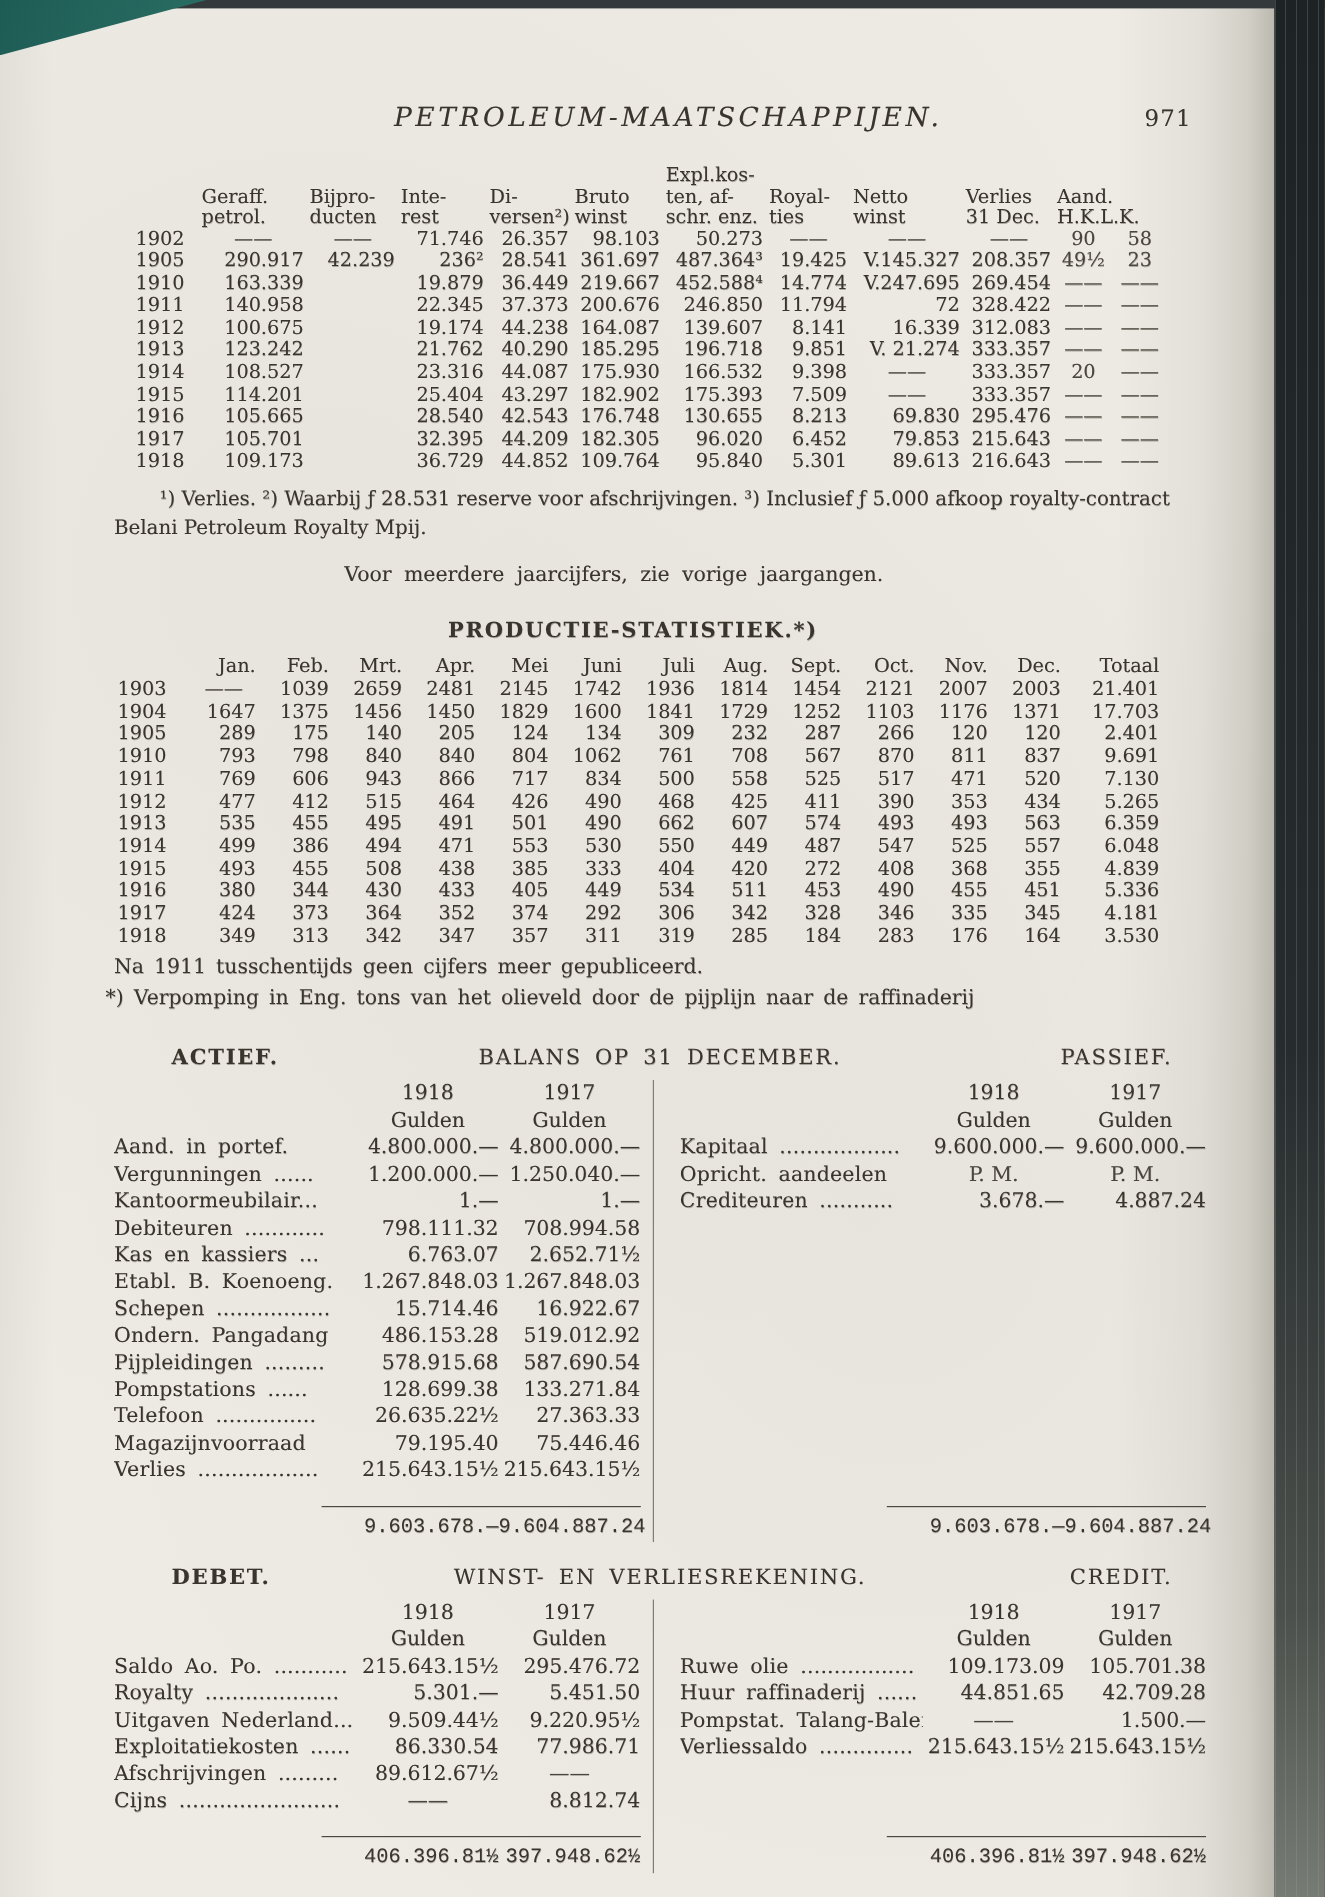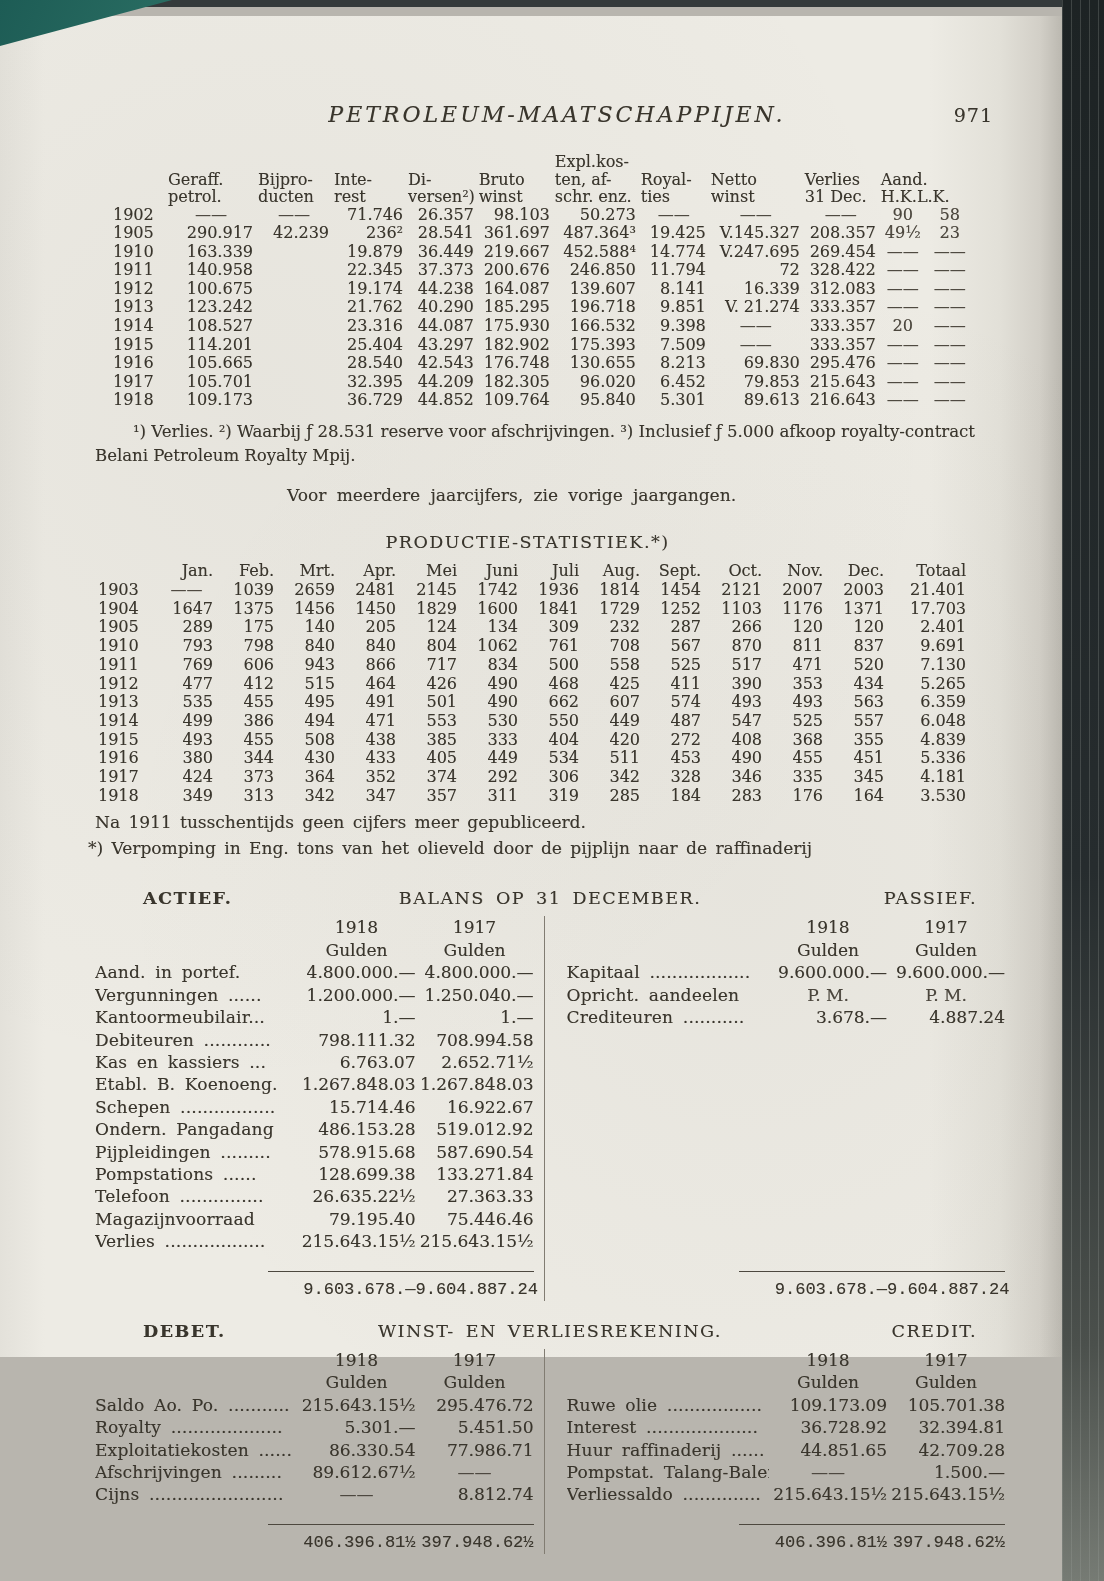--- a/index.html
+++ b/index.html
@@ -4,21 +4,21 @@
 <style>
   * { box-sizing: border-box; }
   html,body { margin:0; padding:0; }
   body {
     width:1104px; height:1581px; position:relative; overflow:hidden;
     background:#b8b5ae;
     font-family:"DejaVu Serif", serif;
     color:#39352c;
   }
   .paper {
-    position:absolute; left:0; top:16px; width:1063px; height:1341px;
+    position:absolute; left:0; top:0; width:1063px; height:1581px;
     background:
       radial-gradient(circle at 25% 30%, rgba(110,105,95,0.05) 0, transparent 55%),
       radial-gradient(circle at 70% 65%, rgba(110,105,95,0.05) 0, transparent 55%),
       linear-gradient(90deg,#e3e1da 0,#edebe4 45px,#edebe4 930px,#e2e0d8 1000px,#d2cfc7 1040px,#bab7af 1063px);
     text-shadow: 0.3px 0.3px 0.4px rgba(55,50,40,0.35);
   }
   .edge-top { position:absolute; top:0; left:0; width:1104px; height:7px; background:#343a3b; }
   .edge-right {
     position:absolute; top:0; right:0; width:42px; height:1581px;
     background:
@@ -42,21 +42,21 @@
     line-height:17.5px; padding:0 2px; }
   .t1 td { text-align:right; height:18.6px; line-height:18.6px; padding:0 3px; white-space:nowrap; }
   .t1 td.year, .t2 td.year { text-align:left; font-weight:normal; padding-right:10px; }
   td.c { text-align:center !important; color:#4b463d; }
   .t1 col.w-year{width:56px}.t1 col.w1{width:90px}.t1 col.w2{width:76px}.t1 col.w3{width:74px}
   .t1 col.w4{width:66px}.t1 col.w5{width:76px}.t1 col.w6{width:86px}.t1 col.w7{width:70px}
   .t1 col.w8{width:94px}.t1 col.w9{width:76px}.t1 col.w10{width:48px}.t1 col.w11{width:46px}
 
   .footnote { margin:10px 55px 0 95px; font-size:16.5px; line-height:24px; text-indent:38px; }
   .center-note { text-align:center; margin:17px 40px 0 0; font-size:17px; word-spacing:5px; }
-  .section-title { text-align:center; margin:27px 40px 0 0; font-size:17.5px; font-weight:normal;
+  .section-title { text-align:center; margin:27px 40px 0 0; font-size:17.5px; font-weight:bold;
     letter-spacing:1.5px;padding-left:32px; }
 
   .t2 { margin:9px 0 0 94px; font-size:16px; }
   .t2 th { font-weight:normal; text-align:right; padding:0 4px; line-height:20px; }
   .t2 td { text-align:right; height:18.7px; line-height:18.7px; padding:0 4px; white-space:nowrap; }
   .t2 col.y{width:62px} .t2 col.m{width:61px} .t2 col.tot{width:82px}
 
   .flow-note { margin:7px 0 0 95px; font-size:17px; word-spacing:3px; }
   .flow-note.fn2 { margin-left:88px; margin-top:6px; }
 
@@ -678,20 +678,25 @@
             <span class="lab">Saldo Ao. Po. ...........</span>
             <span class="v">215.643.15½</span>
             <span class="v">295.476.72</span>
           </div>
           <div class="lrow">
             <span class="lab">Royalty ....................</span>
             <span class="v">5.301.—</span>
             <span class="v">5.451.50</span>
           </div>
           <div class="lrow">
+            <span class="lab">Uitgaven Nederland...</span>
+            <span class="v">9.509.44½</span>
+            <span class="v">9.220.95½</span>
+          </div>
+          <div class="lrow">
             <span class="lab">Exploitatiekosten ......</span>
             <span class="v">86.330.54</span>
             <span class="v">77.986.71</span>
           </div>
           <div class="lrow">
             <span class="lab">Afschrijvingen .........</span>
             <span class="v">89.612.67½</span>
             <span class="v c">——</span>
           </div>
           <div class="lrow">
@@ -717,25 +722,20 @@
             <span class="lab"></span>
             <span class="v">Gulden</span>
             <span class="v">Gulden</span>
           </div>
           <div class="lrow">
             <span class="lab">Ruwe olie .................</span>
             <span class="v">109.173.09</span>
             <span class="v">105.701.38</span>
           </div>
           <div class="lrow">
-            <span class="lab">Interest ....................</span>
-            <span class="v">36.728.92</span>
-            <span class="v">32.394.81</span>
-          </div>
-          <div class="lrow">
             <span class="lab">Huur raffinaderij ......</span>
             <span class="v">44.851.65</span>
             <span class="v">42.709.28</span>
           </div>
           <div class="lrow">
             <span class="lab">Pompstat. Talang-Balem.</span>
             <span class="v c">——</span>
             <span class="v">1.500.—</span>
           </div>
           <div class="lrow">

